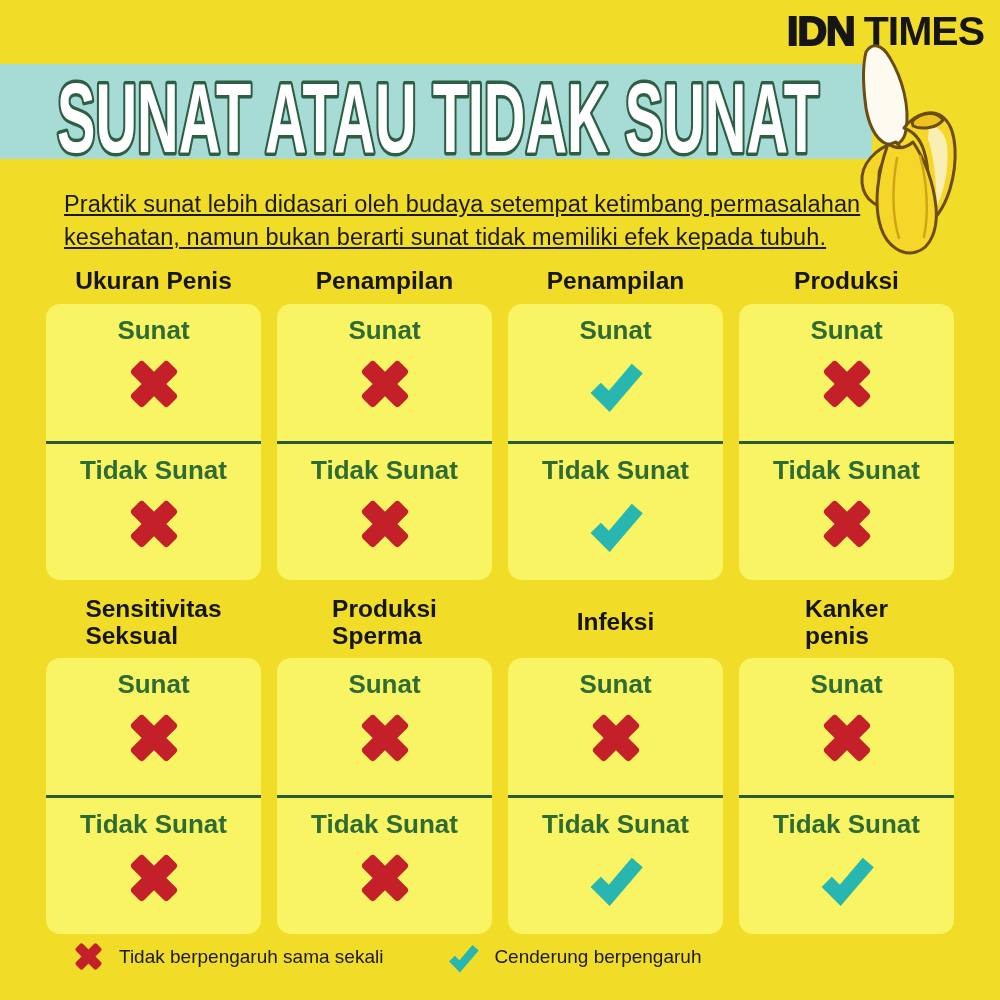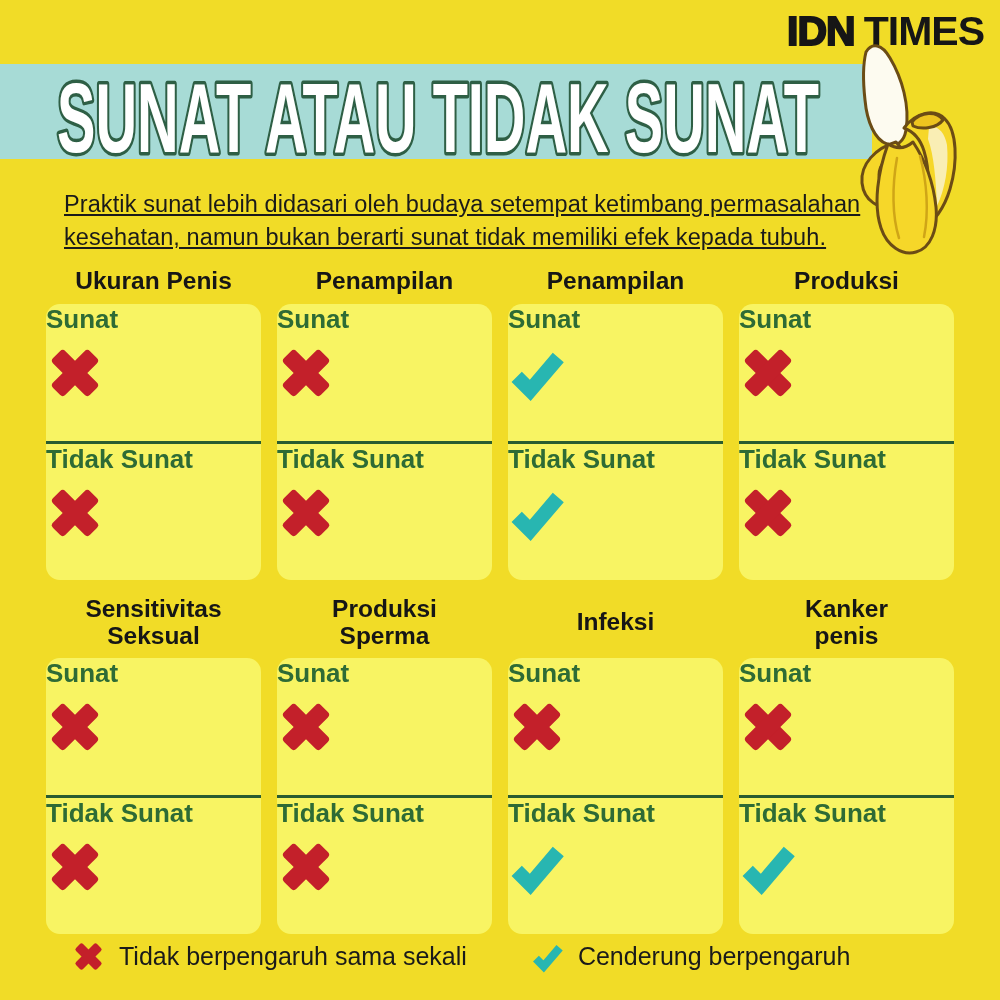--- a/index.html
+++ b/index.html
@@ -29,34 +29,34 @@
 
   
   .intro{position:absolute;left:64px;top:188px;width:840px;margin:0;font-size:23.5px;
          line-height:33px;color:#1a1a1a;white-space:pre-line;letter-spacing:0.1px;text-decoration:underline;}
 
   
   .grid{position:absolute;left:46px;top:258px;width:908px;display:grid;
         grid-template-columns:repeat(4,1fr);column-gap:16px;row-gap:6px;}
   .category{display:flex;flex-direction:column;}
   .category-title{min-height:46px;display:flex;align-items:center;justify-content:center;
-        text-align:center;font-weight:700;font-size:24.5px;color:var(--heading-text);
+        font-weight:700;font-size:24.5px;color:var(--heading-text);
         line-height:1.12;white-space:pre-line;}
   .category.row2 .category-title{min-height:72px;}
   .card{background:var(--card);border-radius:14px;height:276px;display:flex;flex-direction:column;}
-  .half{flex:1;display:flex;flex-direction:column;align-items:flex-start;gap:9px;}
+  .half{flex:1;display:flex;flex-direction:column;align-items:center;padding-top:11px;gap:9px;}
   .option-label{font-size:26px;font-weight:700;color:var(--option-text);}
   .divider{height:3px;background:var(--divider);width:100%;}
   .mark{width:58px;height:58px;flex:0 0 auto;}
   .mark-cross{color:var(--cross);}
   .mark-check{color:var(--check);}
 
   
   .legend{position:absolute;left:72px;top:940px;display:flex;align-items:center;gap:64px;
-          font-size:25px;color:#1a1a1a;}
+          font-size:19px;color:#1a1a1a;}
   .legend-item{display:flex;align-items:center;gap:14px;}
   .legend-icon{width:33px;height:33px;}
 </style>
 </head>
 <body>
 
 <svg width="0" height="0" style="position:absolute" aria-hidden="true">
   <defs>
     <symbol id="icon-cross" viewBox="0 0 60 60">
       <g transform="rotate(45 30 30)" fill="currentColor">

